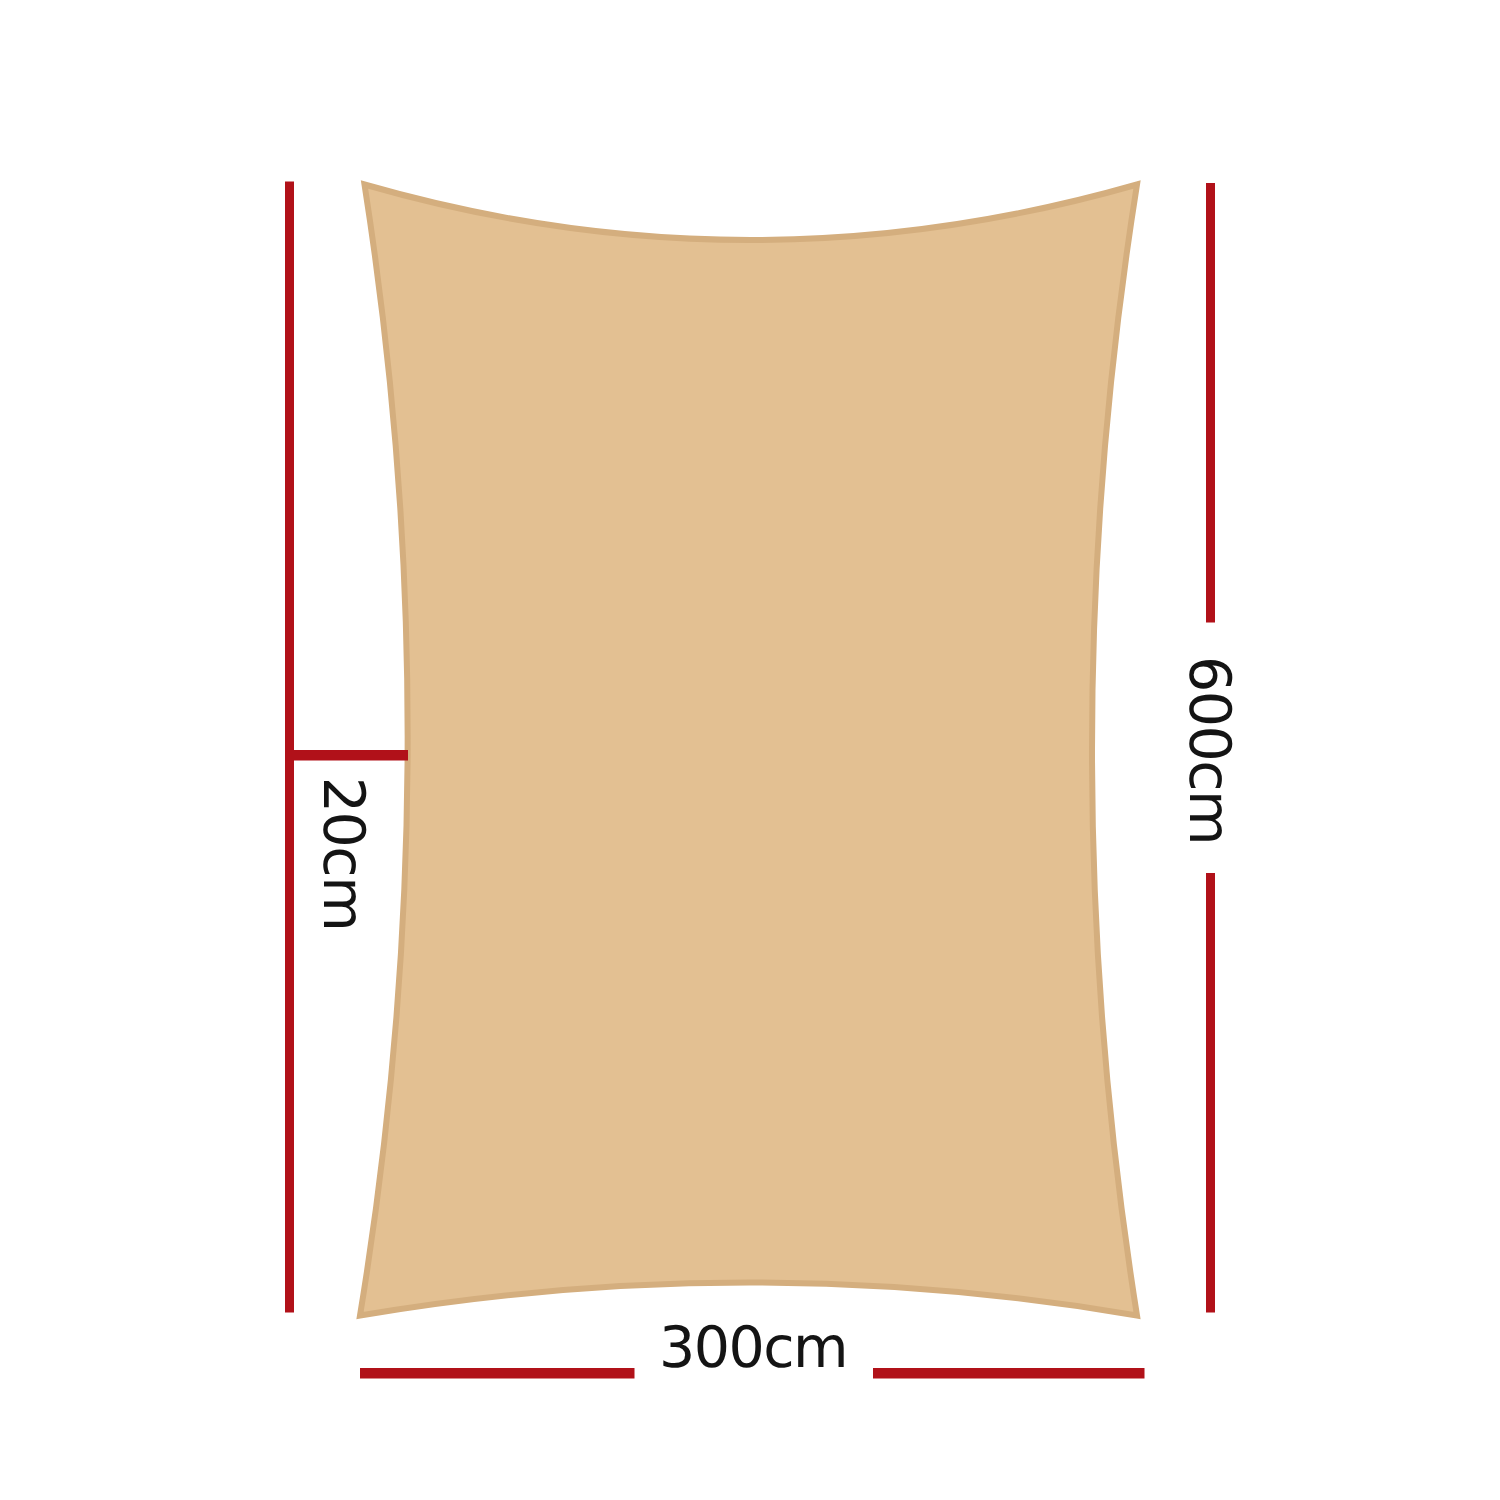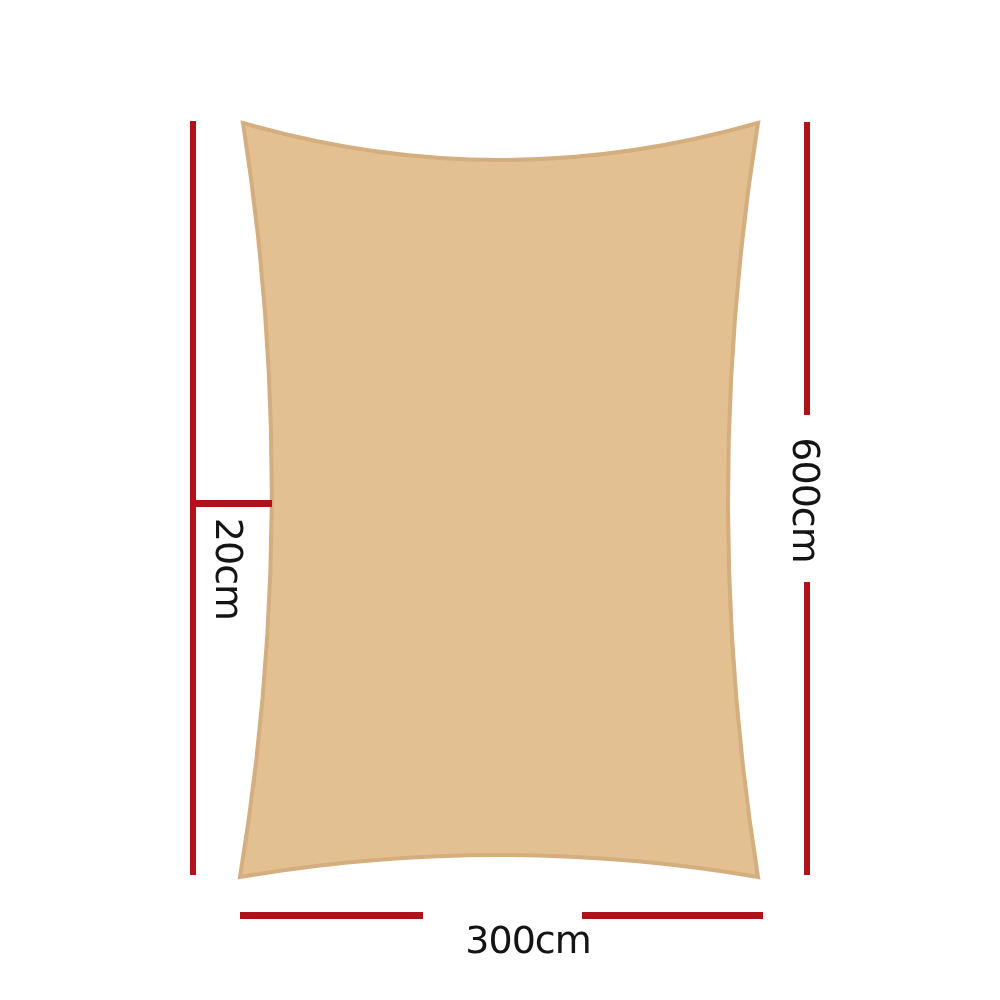--- a/index.html
+++ b/index.html
@@ -49,23 +49,22 @@
     top: 569px;
     transform: translate(-50%, -50%) rotate(90deg);
   }
   .label-height {
     left: 806px;
     top: 500px;
     transform: translate(-50%, -50%) rotate(90deg);
   }
   .label-width {
     left: 502px;
-    top: 940px;
+    top: 898px;
     transform: translate(-50%, -50%);
-    margin-left: 26px;
   }
 </style>
 </head>
 <body>
 
 <div class="canvas">
 
   <svg class="sail-svg" viewBox="0 0 1000 1000" aria-hidden="true">
     <path d="M 243,123 Q 500,197 758,123 Q 698,500 758,877 Q 500,833 240,877 Q 302,500 243,123 Z" stroke-width="4" stroke-linejoin="miter" fill="#e3c092"></path>
     <path d="M 243,123 Q 500,197 758,123 Q 698,500 758,877 Q 500,833 240,877 Q 302,500 243,123 Z" fill="none" stroke-width="4" stroke-linejoin="miter" stroke="#d4ae7e"></path>

